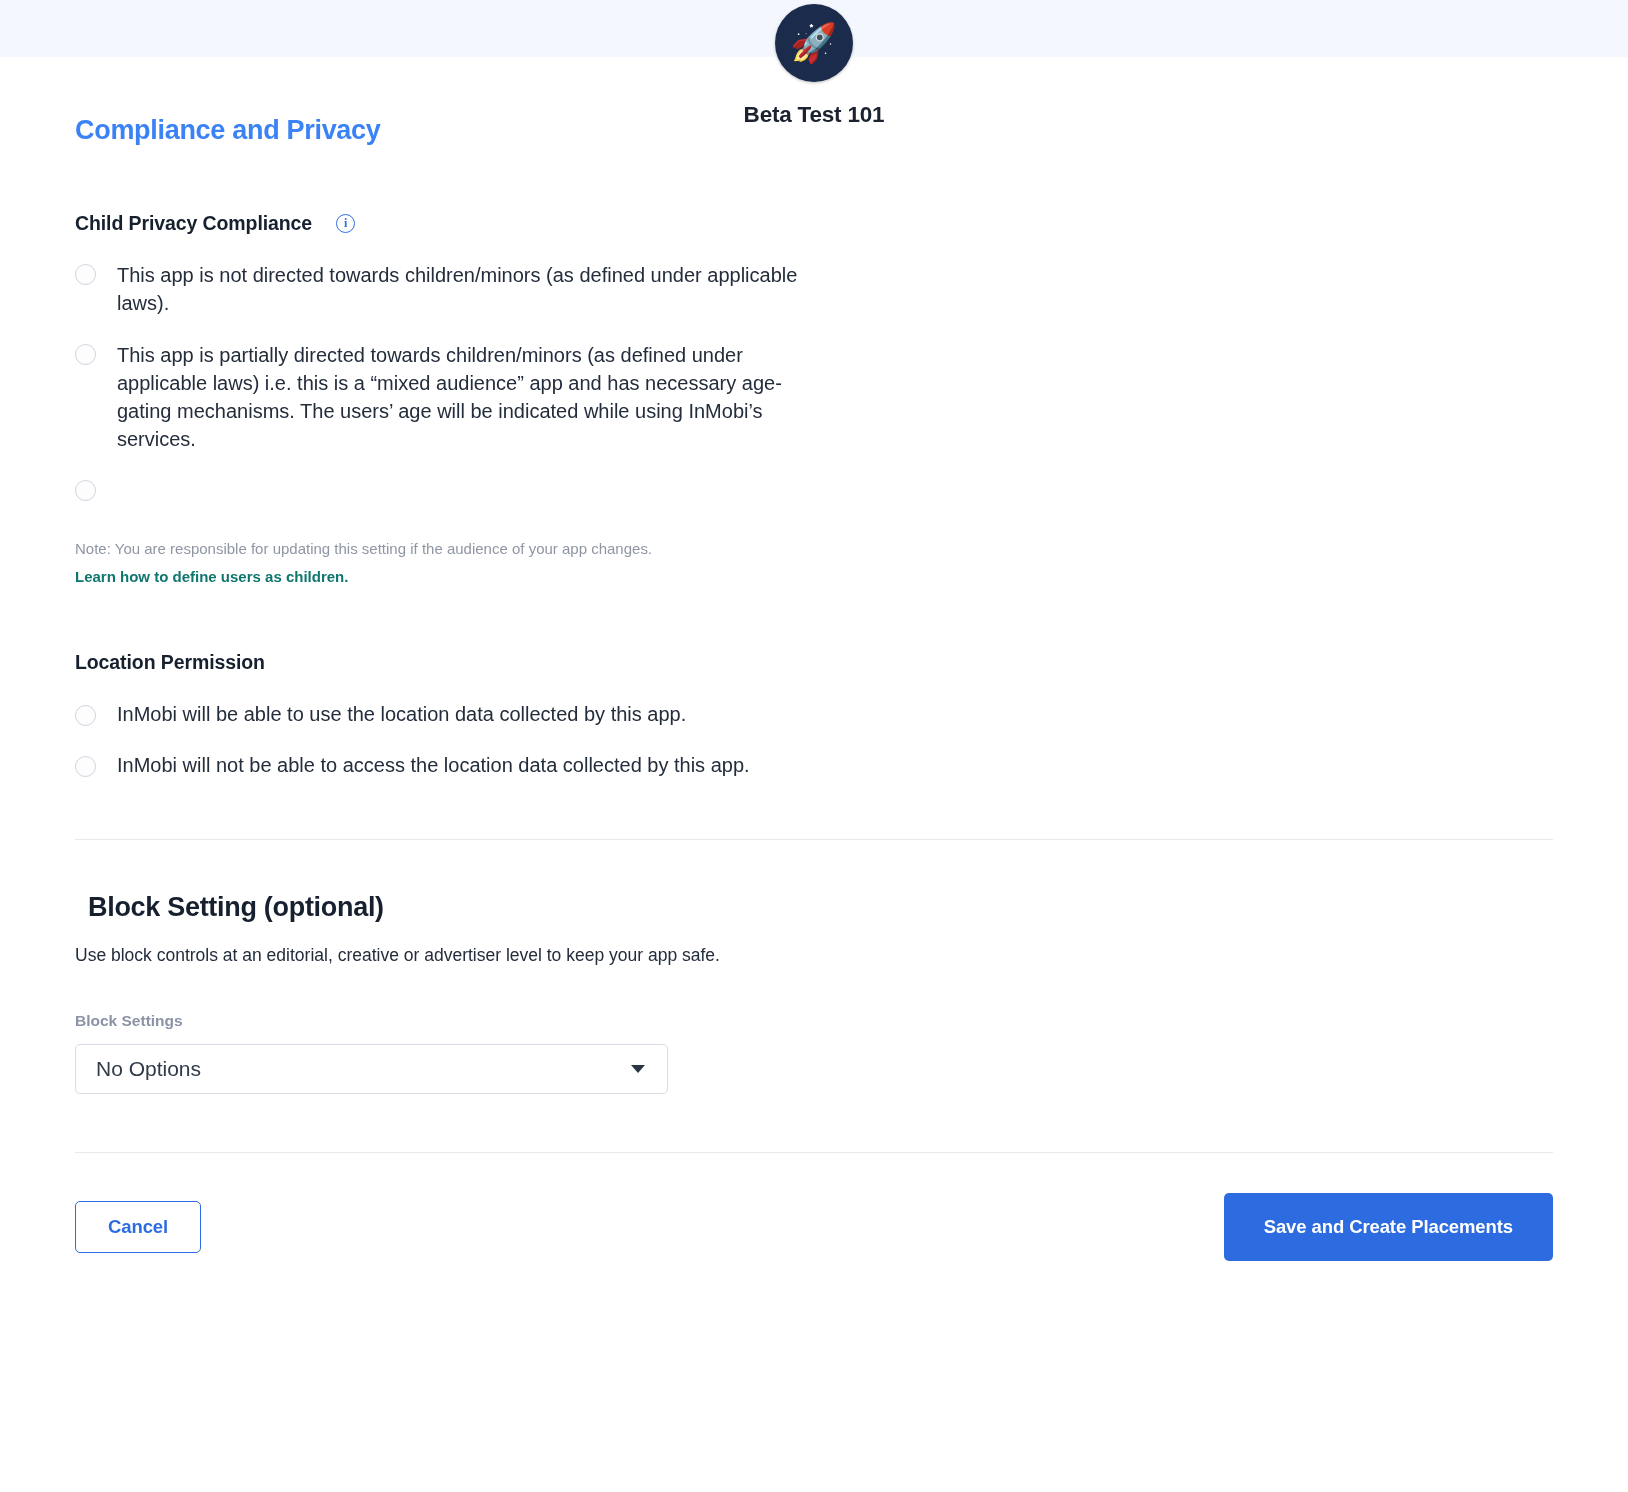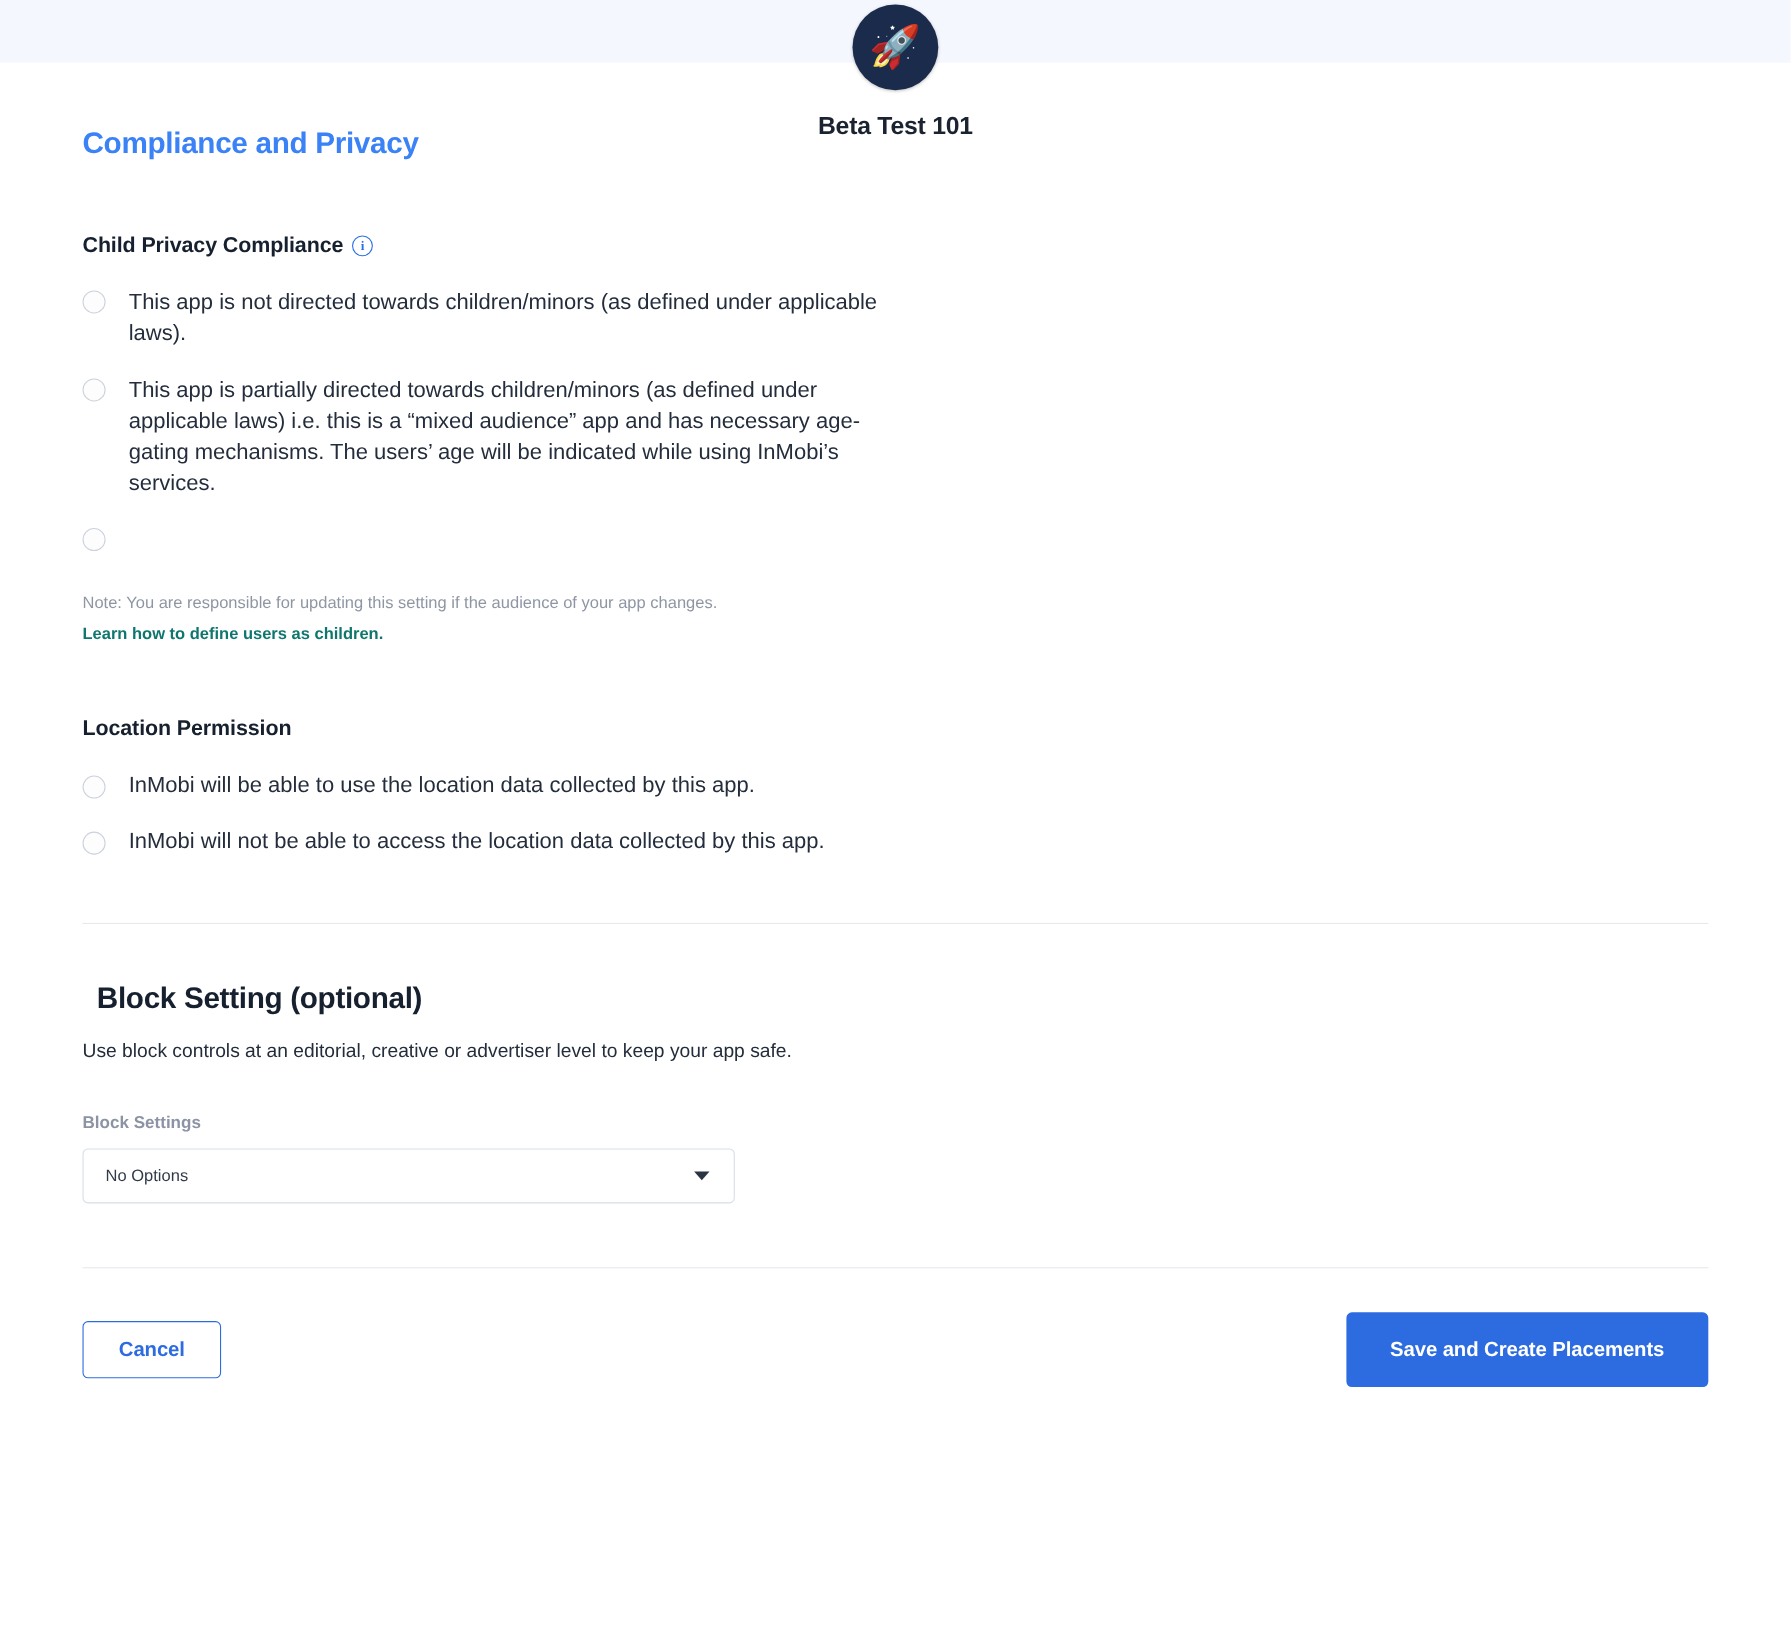--- a/index.html
+++ b/index.html
@@ -71,21 +71,21 @@
   }
 
   h2.sub-title {
     font-size: 19.5px;
     font-weight: bold;
     letter-spacing: -0.1px;
     margin: 0;
     color: #16202e;
     display: flex;
     align-items: center;
-    gap: 8px;
+    gap: 24px;
   }
 
   .info-icon {
     width: 19px;
     height: 19px;
     border-radius: 50%;
     border: 1.6px solid #2b6fe8;
     color: #2b6fe8;
     font-size: 12px;
     font-weight: bold;
@@ -187,21 +187,21 @@
     border: 1px solid #d8dde5;
     border-radius: 5px;
     background: #fff;
     display: flex;
     align-items: center;
     padding: 0 20px;
     position: relative;
     cursor: pointer;
   }
   .select-value {
-    font-size: 15px;
+    font-size: 21px;
     color: #303a49;
   }
   .caret {
     position: absolute;
     right: 22px;
     top: 50%;
     transform: translateY(-50%);
     width: 0; height: 0;
     border-left: 7px solid transparent;
     border-right: 7px solid transparent;

